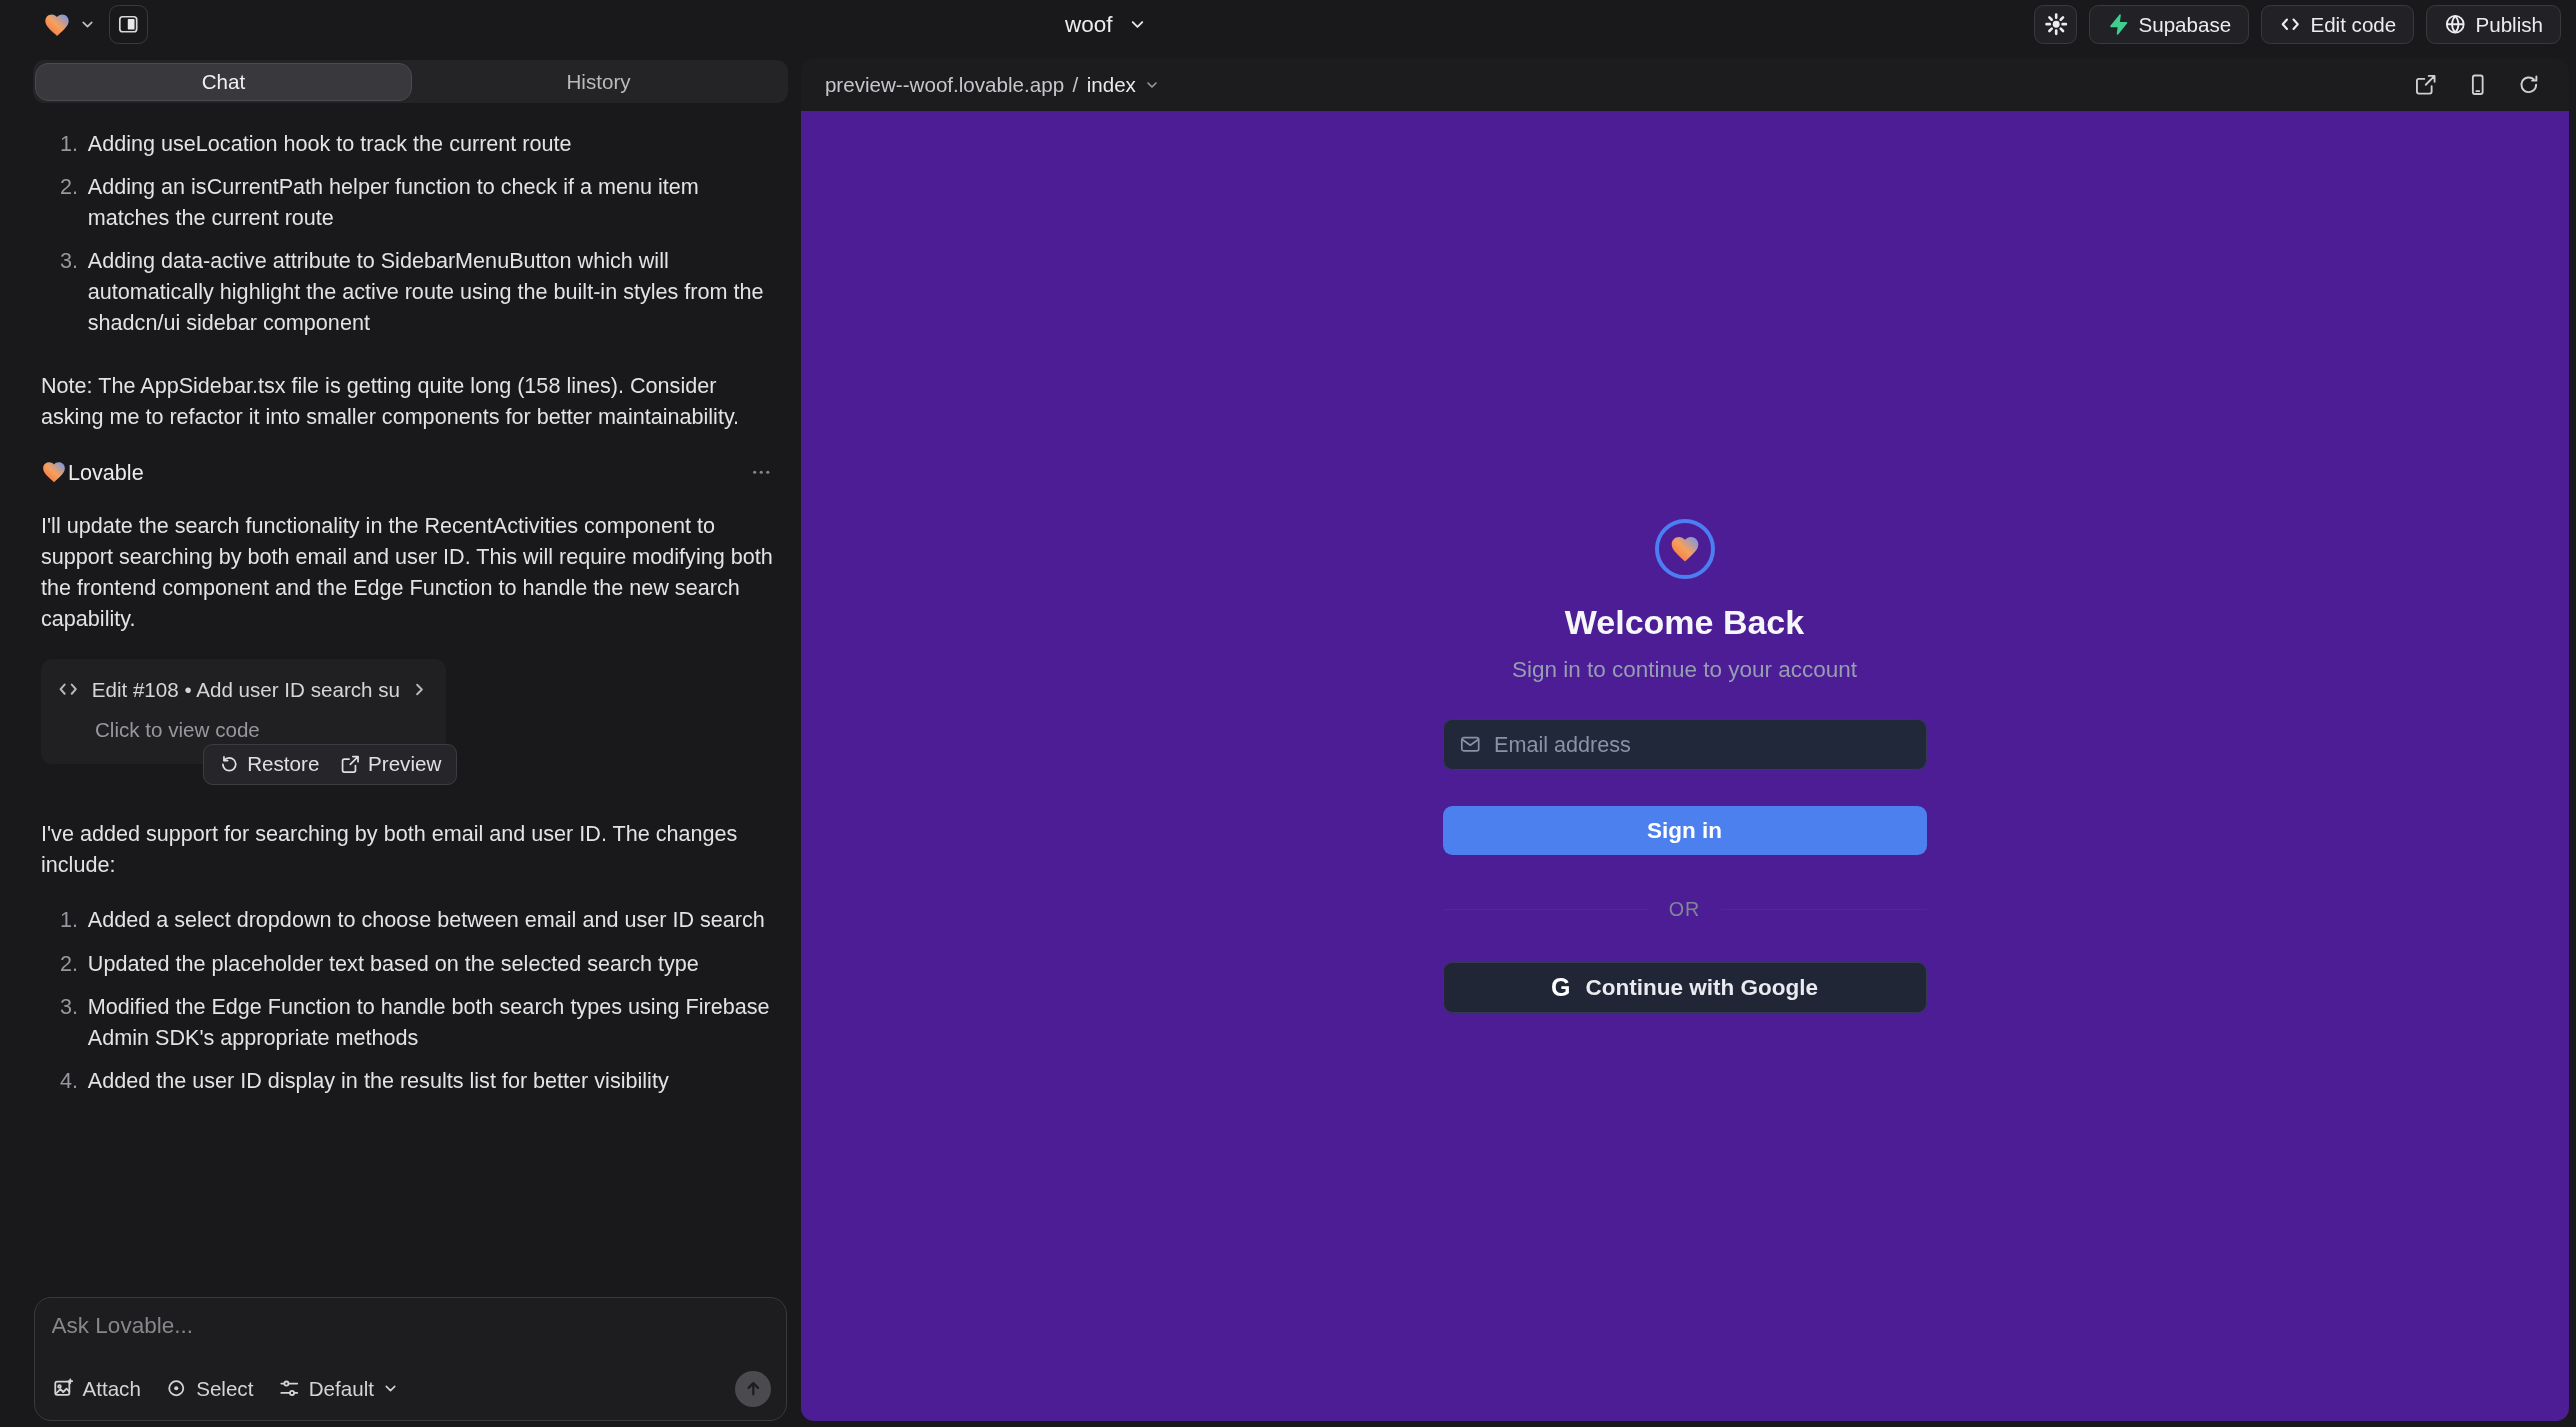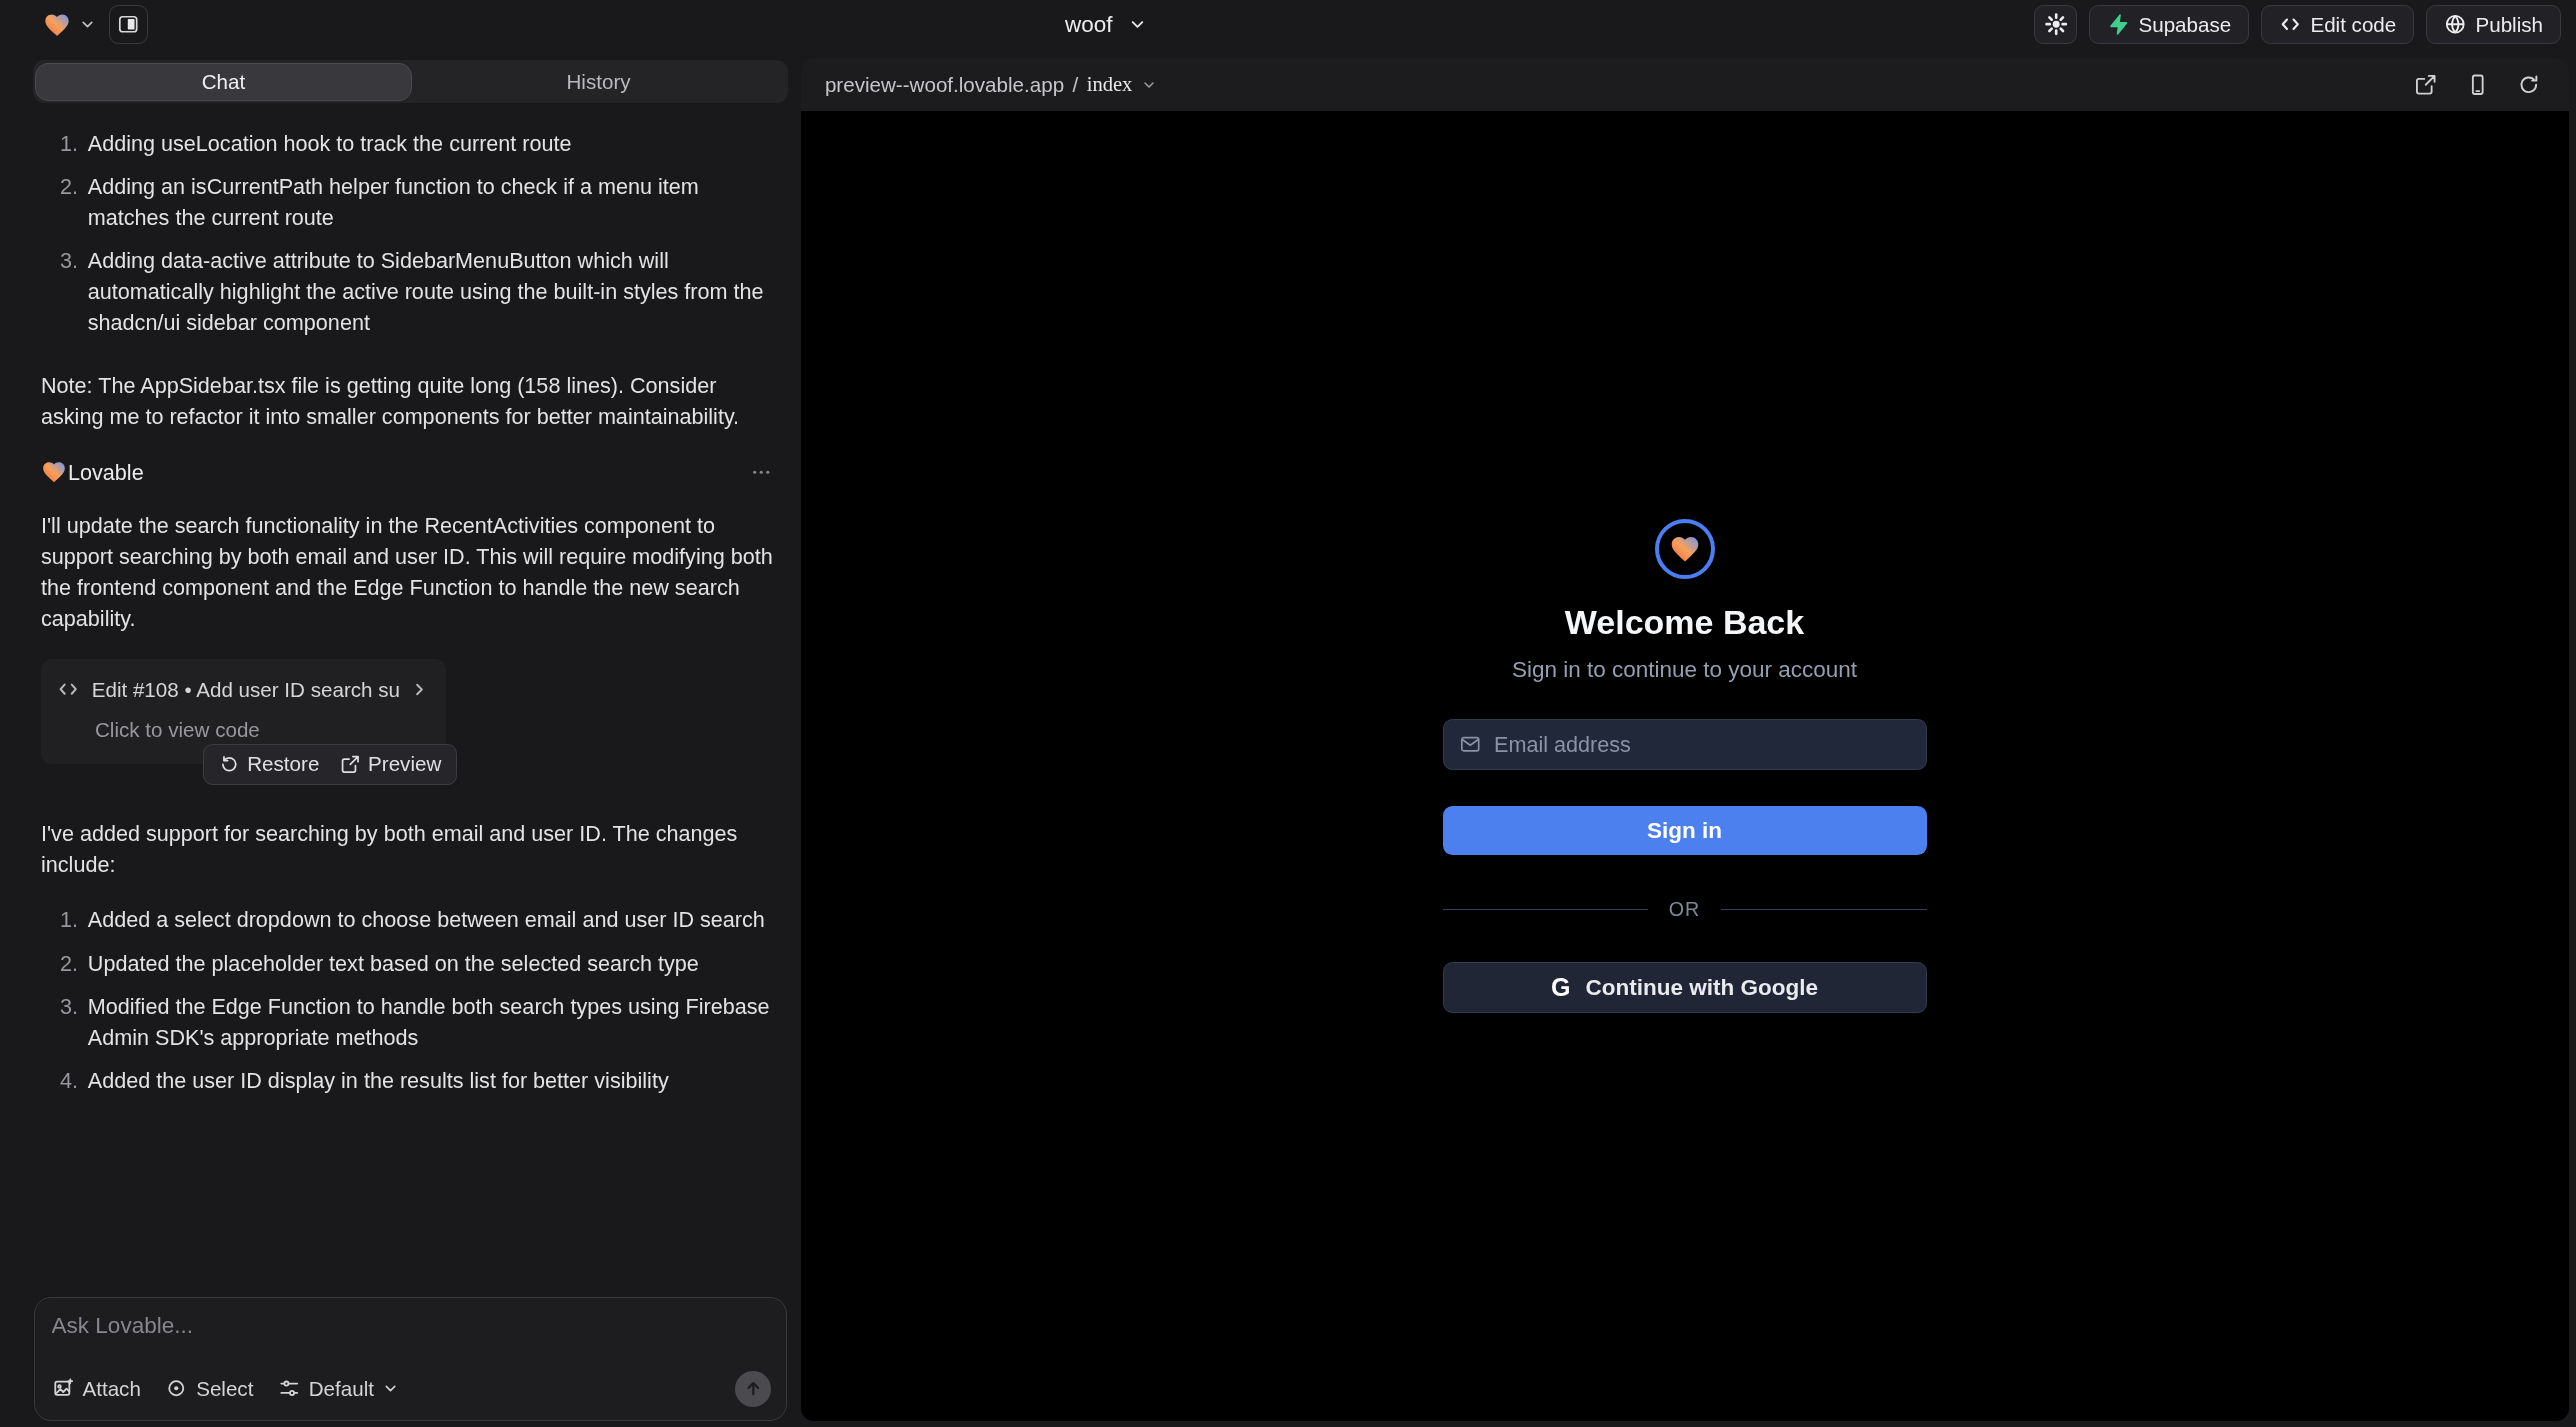--- a/index.html
+++ b/index.html
@@ -65,25 +65,25 @@
   .tool-btn { display:flex; align-items:center; gap:8.4px; background:none; border:none; color:#d4d4d7;
               font-size:20.6px; font-family:inherit; cursor:pointer; }
   .send-btn { margin-left:auto; width:36px; height:36px; border-radius:50%; background:#4a4a4f; border:none;
               display:flex; align-items:center; justify-content:center; cursor:pointer; }
 
   
   .preview-panel { flex:1; margin:9.4px 7.5px 7.5px 7.5px; border-radius:13px; overflow:hidden; display:flex;
                    flex-direction:column; background:#1c1c1f; }
   .preview-header { height:53px; flex:0 0 53px; display:flex; align-items:center; padding:0 28px 0 24.4px; }
   .url-group { display:flex; align-items:center; gap:8.4px; color:#c6c6cb; font-size:20.6px; cursor:pointer; }
-  .url-page { color:#e9e9ec;font-family:Liberation Serif, serif; }
+  .url-page { color:#e9e9ec; }
   .ph-icons { margin-left:auto; display:flex; align-items:center; gap:28px; }
   .ph-icons button { background:none; border:none; cursor:pointer; display:flex; }
 
-  .preview-content { flex:1; background:#000000; display:flex; align-items:center; justify-content:center; }
+  .preview-content { flex:1; background:#4c1d95; display:flex; align-items:center; justify-content:center; }
   .signin-card { width:484px; display:flex; flex-direction:column; align-items:center; }
   .app-logo { width:60px; height:60px; border-radius:50%; border:4.7px solid #4b7ef2; display:flex;
               align-items:center; justify-content:center; }
   .signin-title { margin-top:24.4px; font-size:34px; font-weight:bold; color:#f5f6f8; }
   .signin-sub { margin-top:15px; font-size:22.5px; color:#969eb2; }
   .field { margin-top:36px; width:484px; height:51px; background:#212839; border:0.9px solid #323b50;
            border-radius:9.4px; display:flex; align-items:center; gap:13px; padding:0 15px; cursor:text; }
   .field + .field { margin-top:32px; }
   .field input { flex:1; background:transparent; border:none; outline:none; color:#dfe3ec; font-size:21.6px;
                  font-family:inherit; }

